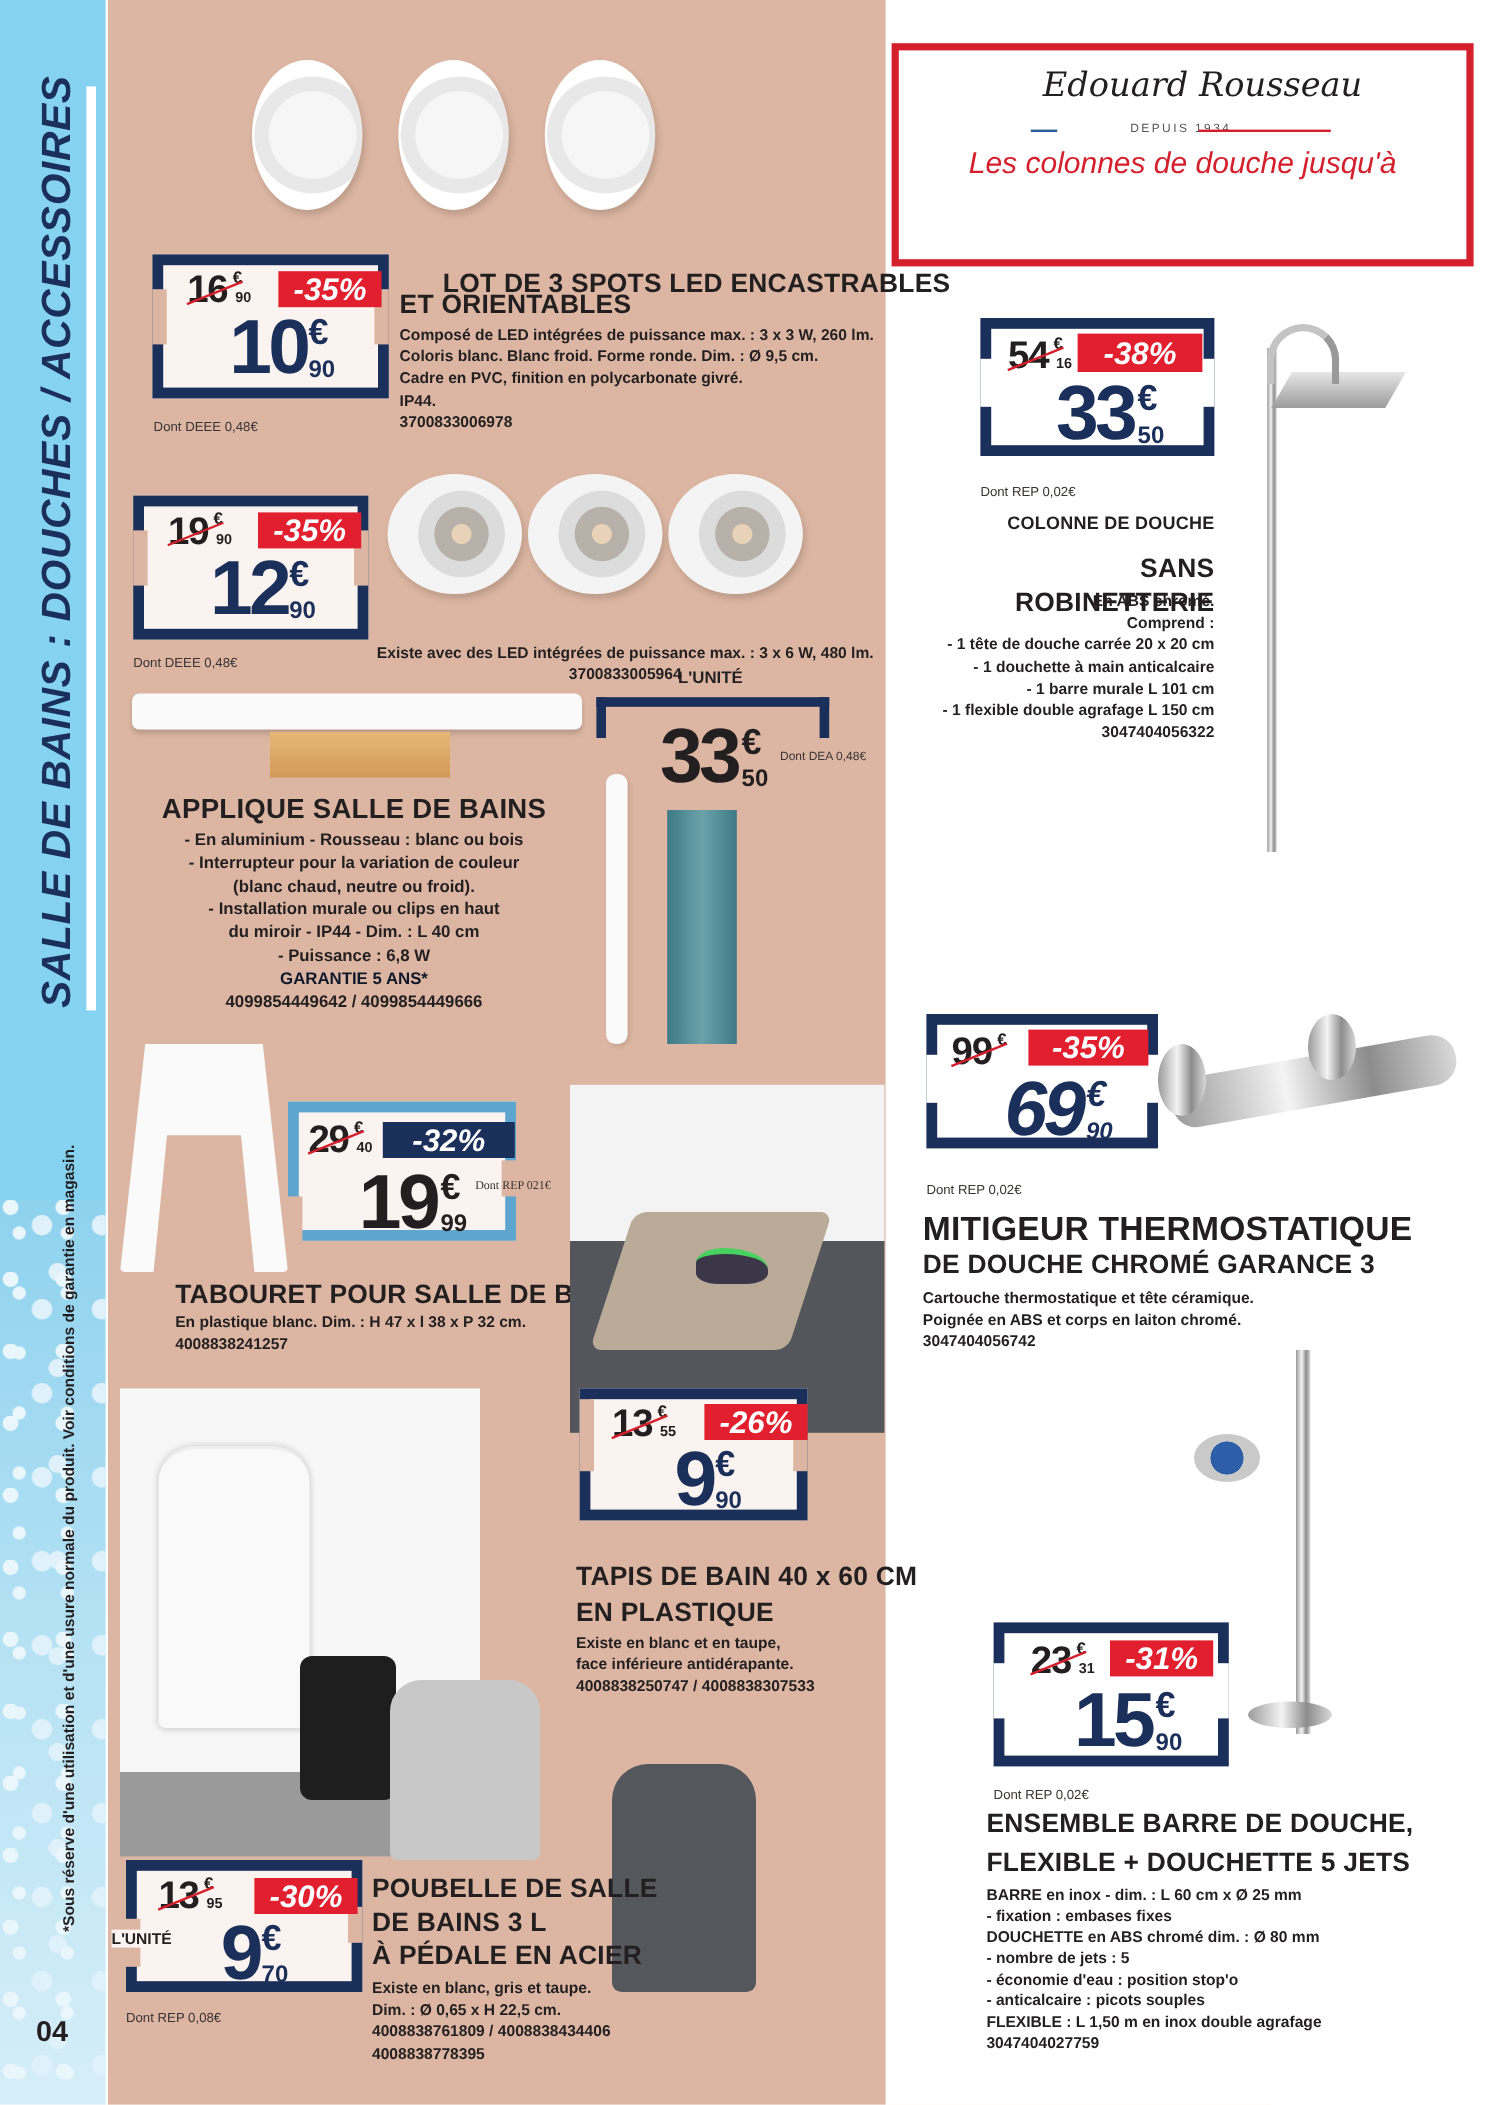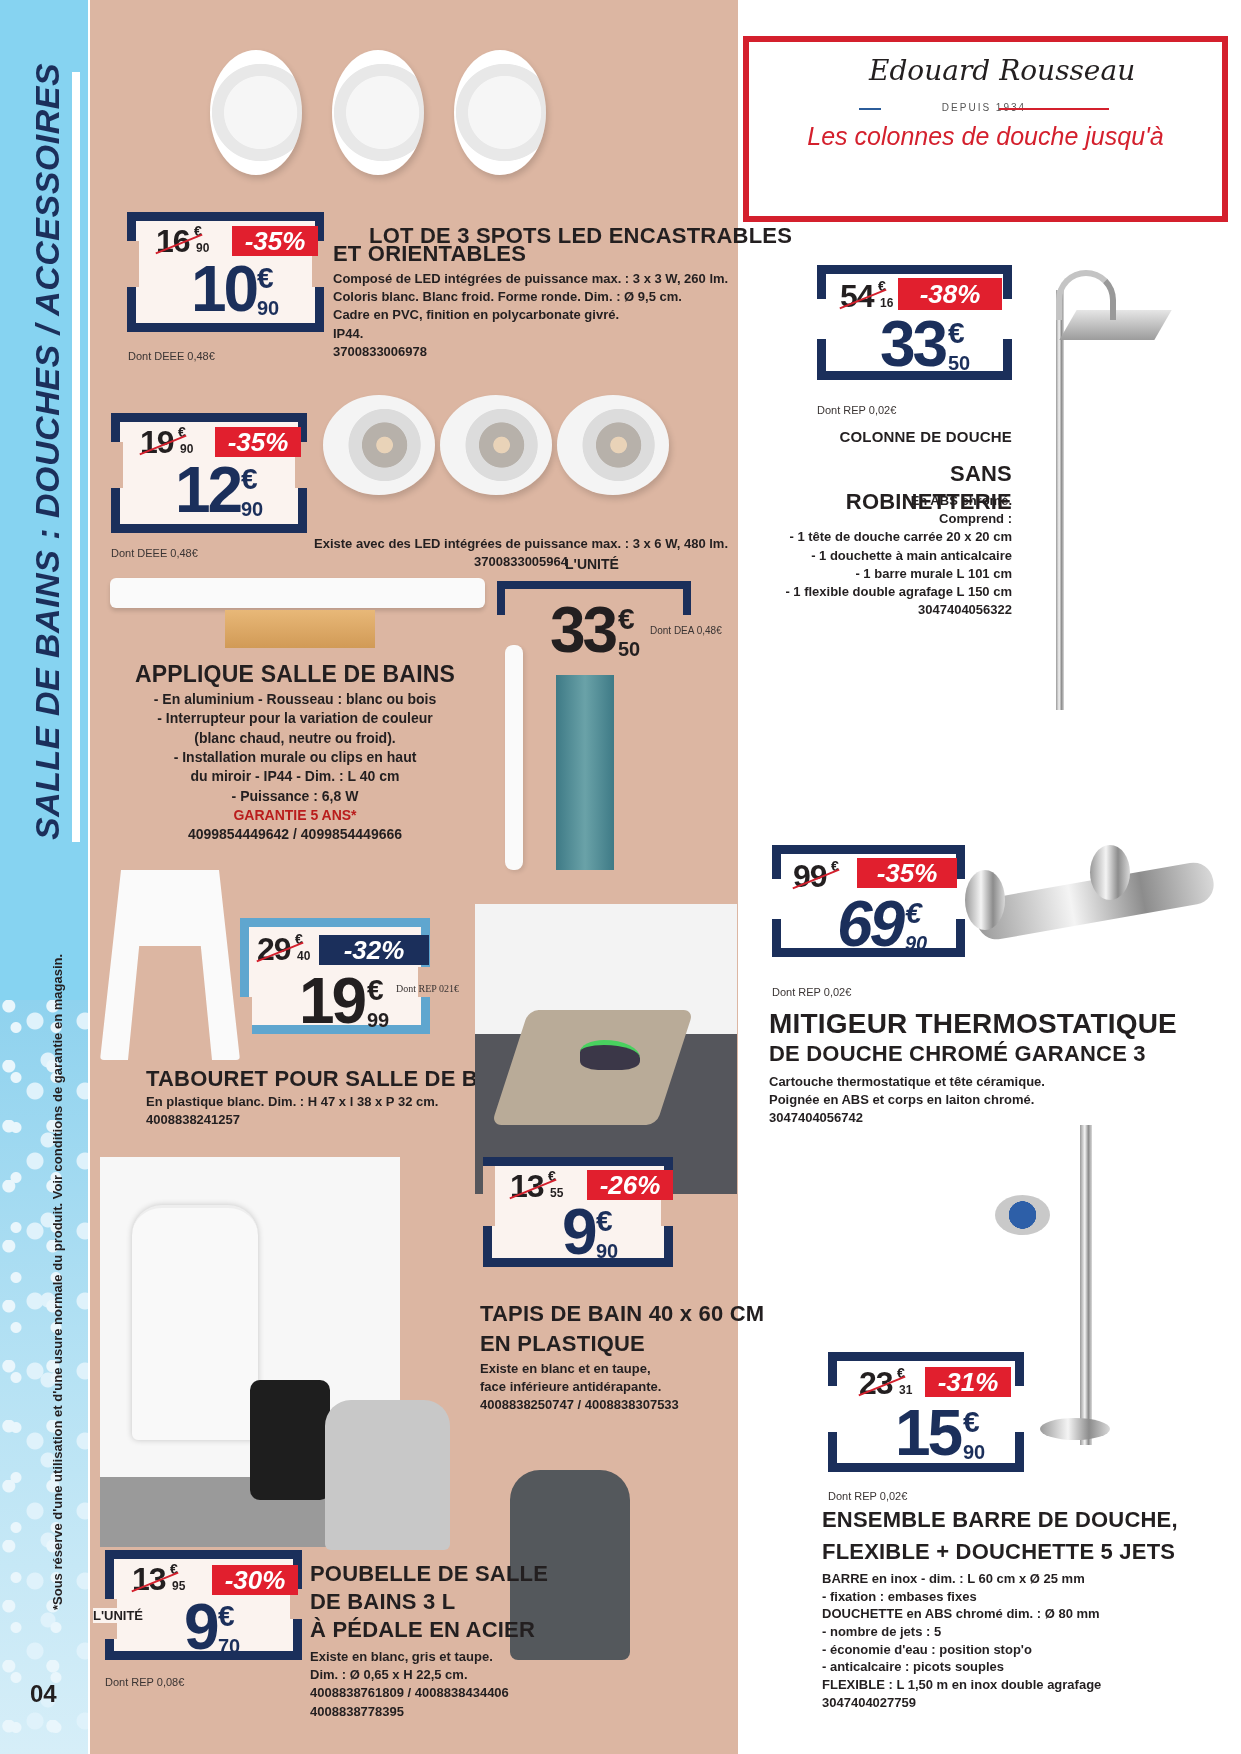--- a/index.html
+++ b/index.html
@@ -35,21 +35,21 @@
   .badge.navy { background: #1b2f5b; }
   .newp { position: absolute; font-weight: bold; color: #1b2f5b; }
   .newp .int { font-size: 64px; letter-spacing: -3px; line-height: 1; }
   .newp .cur { position: absolute; font-size: 30px; top: 4px; }
   .newp .dec { position: absolute; font-size: 20px; top: 40px; }
   .small { font-size: 11px; color: #3a3433; }
   .title { font-weight: bold; font-size: 21px; color: #231f20; line-height: 1.25; letter-spacing: 0.2px; }
   .desc { font-size: 13px; color: #231f20; line-height: 1.4; font-weight: bold; }
   .right { text-align: right; }
   .center { text-align: center; }
-  .red { color: #b91c1c; }
+  .red { color: #0f172a; }
   
   .banner { left: 743px; top: 36px; width: 485px; height: 186px; border: 6px solid #d4202d; background: #fff; }
   .brand { position: absolute; left: 120px; top: 12px; font-family: "DejaVu Serif", serif; font-style: italic; font-size: 28px; color: #231f20; }
   .since { position: absolute; left: 110px; top: 60px; width: 250px; font-size: 10px; letter-spacing: 2px; color: #555; text-align: center; }
   .since:before { content:""; position:absolute; left:0; top:6px; width:22px; height:2px; background:#2b5c9a; }
   .since:after { content:""; position:absolute; right:0; top:6px; width:110px; height:2px; background:#d4202d; }
   .banner-text { position: absolute; left: 0; width: 100%; top: 80px; text-align: center; font-size: 25px; font-style: italic; color: #d4202d; }
   .banner-pct { position: absolute; left: 0; width: 100%; top: 112px; text-align: center; font-size: 44px; font-weight: bold; font-style: italic; color: #d4202d; }
   
   .spot { position: absolute; border-radius: 50%; background: radial-gradient(circle at 55% 50%, #f6f6f6 0 45%, #e8e8e8 46% 60%, #ffffff 61% 100%); box-shadow: 2px 4px 6px rgba(0,0,0,0.15); }

